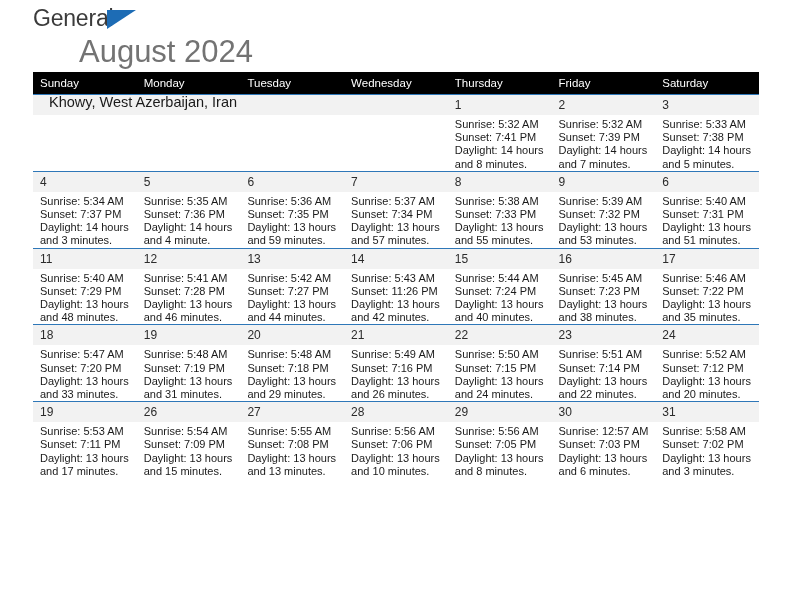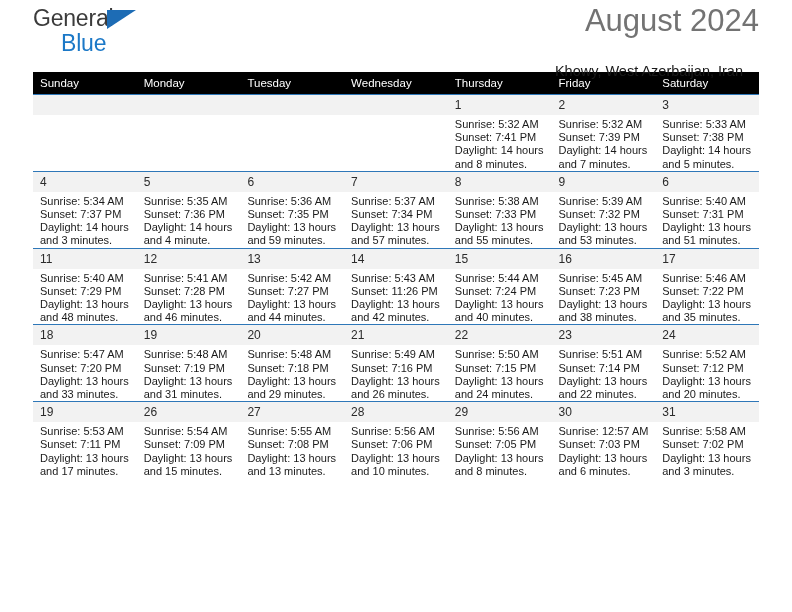--- a/index.html
+++ b/index.html
@@ -22,20 +22,21 @@
     padding: 0 33px;
   }
 
   
   .header {
     position: relative;
     height: 72px;
     display: flex;
     align-items: flex-start;
     justify-content: space-between;
+    flex-direction: column;
   }
   .brand {
     position: relative;
     padding-top: 6px;
     width: 130px;
     user-select: none;
   }
   .brand-top {
     position: relative;
     font-size: 23px;
@@ -130,21 +131,20 @@
 
 <div class="page">
 
   <div class="header">
 
     <div class="brand">
       <div class="brand-top">
         <span>General</span>
         <span class="brand-flag"></span>
       </div>
-      <div class="brand-bottom">Blue</div>
     </div>
 
     <div class="title-block">
       <h1 class="cal-title">August 2024</h1>
       <p class="cal-subtitle">Khowy, West Azerbaijan, Iran</p>
     </div>
 
   </div>
 
   <table class="calendar">

